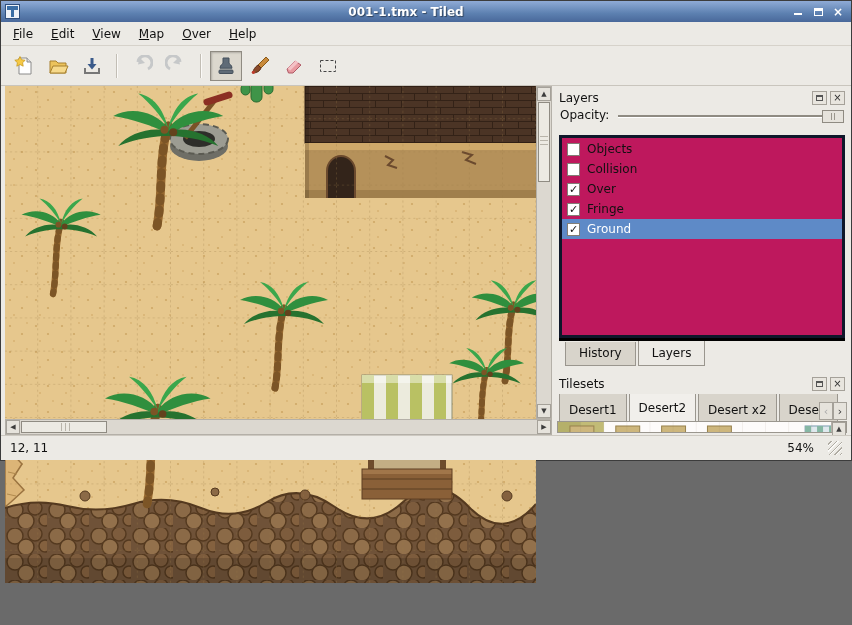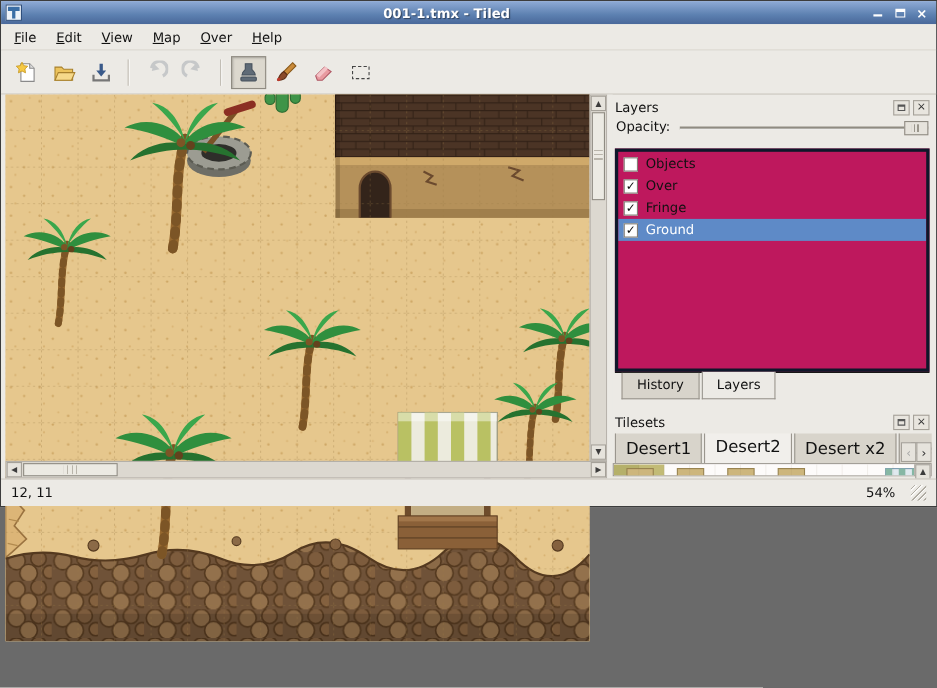--- a/index.html
+++ b/index.html
@@ -55,27 +55,27 @@
   .opacity-row{height:26px;flex:0 0 26px;display:flex;gap:9px;padding:0 3px}
   .slider{flex:1;position:relative;height:16px}
   .slider-track{position:absolute;left:0;right:0;top:7px;height:3px;background:#8f8b82;border-bottom:1px solid #fff}
   .slider-handle{position:absolute;right:0;top:2px;width:22px;height:13px;background:#e6e3dc;border:1px solid #8f8b82;background-image:repeating-linear-gradient(90deg,transparent 0 2px,#9a968c 2px 3px);background-size:8px 7px;background-position:center;background-repeat:no-repeat}
 
   .layer-list{flex:1;background:#be185d;border:3px solid #0f172a;margin:1px 2px 0 2px;overflow:hidden;padding-top:1px}
   .layer-row{height:20px;display:flex;align-items:center;gap:7px;padding:0 5px}
   .layer-row.selected{background:#5e8ac7;color:#fff}
   .checkbox{width:13px;height:13px;flex:0 0 13px;background:#fff;border:1px solid #827e76;display:flex;align-items:center;justify-content:center;font-size:11px;line-height:1;color:#111}
 
-  .dock-tabs{height:28px;flex:0 0 28px;display:flex;align-items:flex-start;padding-left:6px;margin:0 2px;border-top:1px solid #000000}
+  .dock-tabs{height:28px;flex:0 0 28px;display:flex;align-items:flex-end;padding-left:6px;margin:0 2px;border-top:3px solid #000000}
   .dtab{padding:4px 13px 5px;background:#d8d4cb;border:1px solid #9a968e;border-top:none;margin-right:2px;font-size:12px}
   .dtab.active{background:#eceae5;margin-top:-1px;padding-top:5px;position:relative}
 
   .tilesets-dock{flex:1;display:flex;flex-direction:column;margin-top:8px;min-height:0}
   .ts-tabs{height:27px;flex:0 0 27px;display:flex;align-items:flex-end;padding-left:2px;position:relative;overflow:hidden}
-  .ttab{padding:20px 9px 4px;background:#d8d4cb;border:1px solid #9a968e;border-bottom:none;margin-right:2px;white-space:nowrap;font-size:15px}
+  .ttab{padding:20px 9px 4px;background:#d8d4cb;border:1px solid #9a968e;border-bottom:none;margin-right:2px;white-space:nowrap;font-size:12px}
   .ttab.active{background:#f1efeb;padding-bottom:7px;margin-bottom:-1px;z-index:2;position:relative}
   .ts-scrolls{position:absolute;right:0;bottom:1px;display:flex;z-index:3}
   .ts-scroll-btn{width:14px;height:18px;border:1px solid #a5a199;background:#e6e3dc;display:flex;align-items:center;justify-content:center;font-size:11px;color:#333}
   .ts-scroll-btn.disabled{color:#aaa}
   .ts-content{flex:1;display:flex;border:1px solid #9a968e;background:#fdfbfa;min-height:0}
   .ts-image-wrap{flex:1;overflow:hidden}
   .ts-vscroll{width:15px;flex:0 0 15px;display:flex;flex-direction:column;background:#dcd8d0;border-left:1px solid #b4b0a8}
   .ts-vthumb{height:62px;margin:1px;background:#eceae3;border:1px solid #8f8b82}
 
   
@@ -326,20 +326,24 @@
           <span>Opacity:</span>
           <span class="slider">
             <span class="slider-track"></span>
             <span class="slider-handle"></span>
           </span>
         </div>
         <div class="layer-list">
           <div class="layer-row">
             <span class="checkbox"></span>
             <span>Objects</span>
+          </div>
+          <div class="layer-row">
+            <span class="checkbox"></span>
+            <span>Collision</span>
           </div>
           <div class="layer-row">
             <span class="checkbox">✓</span>
             <span>Over</span>
           </div>
           <div class="layer-row">
             <span class="checkbox">✓</span>
             <span>Fringe</span>
           </div>
           <div class="layer-row selected">

